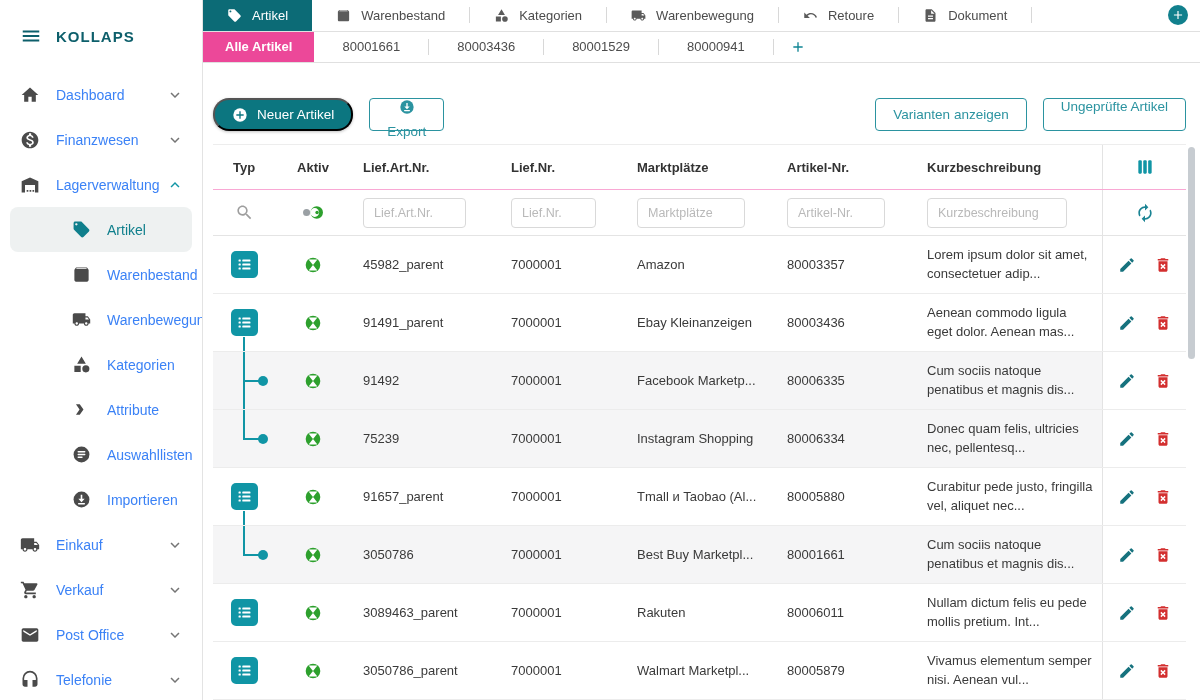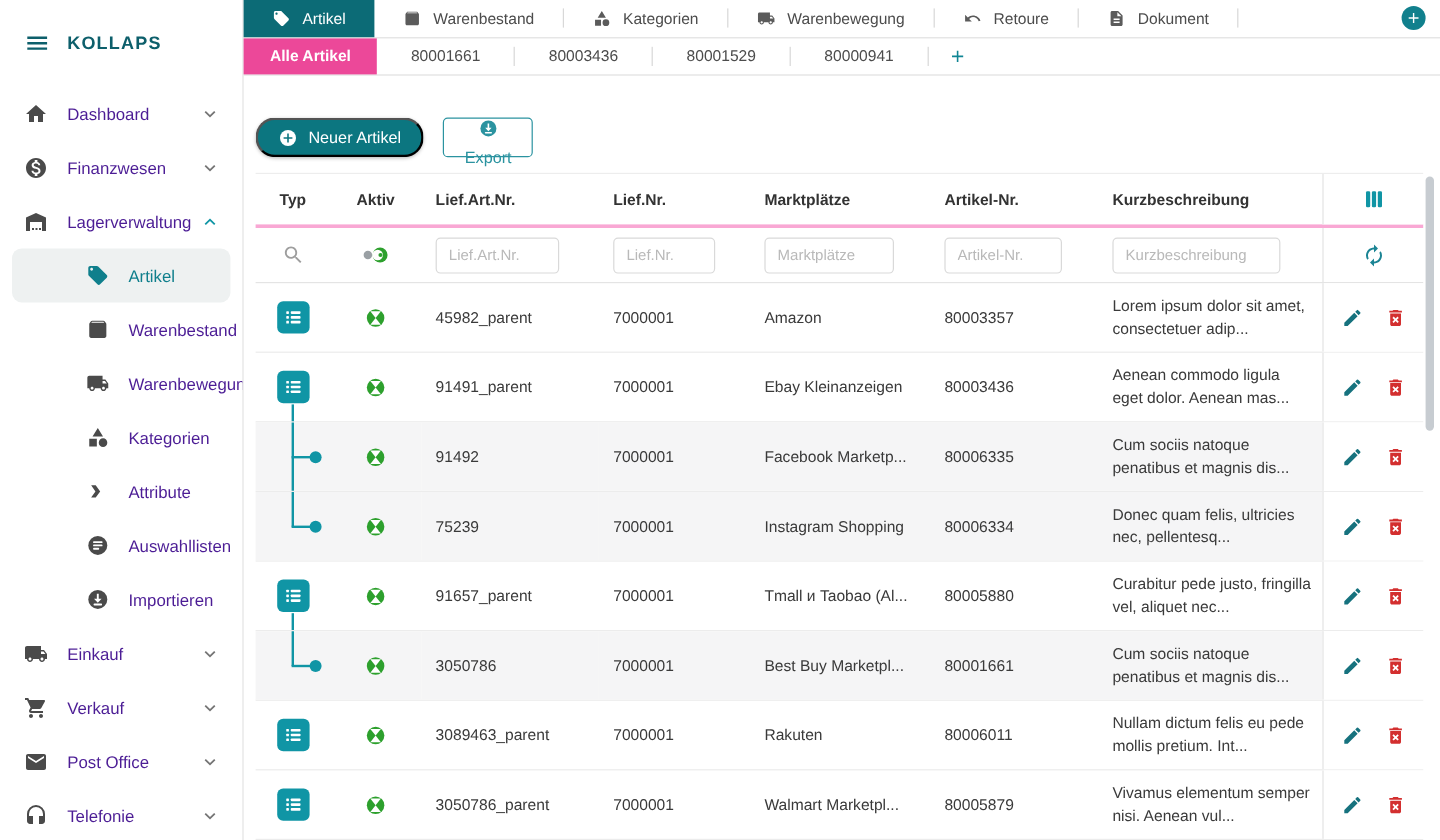--- a/index.html
+++ b/index.html
@@ -9,21 +9,21 @@
 
   
   .sidebar { width:203px; min-width:203px; height:700px; background:#fff;
     border-right:1px solid #e3e3e3; overflow:hidden; }
   .logo-row { height:72px; display:flex; align-items:center; padding-left:20px; gap:14px; }
   .logo-row .burger { width:22px; height:22px; fill:#0d5f6b; cursor:pointer; }
   .logo-text { font-size:15px; font-weight:bold; letter-spacing:1px; color:#0d5f6b; }
   .nav-item { display:flex; align-items:center; height:45px; margin:0 10px;
     padding:0 8px 0 10px; border-radius:8px; cursor:pointer; }
   .nav-item .nico { width:20px; height:20px; fill:#4a4a4a; flex:none; }
-  .nav-item .lbl { flex:1; margin-left:16px; font-size:14px; color:#4c1d95; white-space:nowrap; }
+  .nav-item .lbl { flex:1; margin-left:16px; font-size:14px; color:#3b82f6; white-space:nowrap; }
   .nav-item .chev { width:18px; height:18px; fill:#757575; flex:none; }
   .nav-item .chev.teal { fill:#1095a5; }
   .nav-item.sub { padding-left:62px; }
   .nav-item.sub .nico { width:19px; height:19px; }
   .nav-item.active { background:#eef1f1; }
   .nav-item.active .nico { fill:#0f7f8c; }
   .nav-item.active .lbl { color:#0f7f8c; }
 
   
   .main { flex:1; min-width:0; display:flex; flex-direction:column; }
@@ -54,21 +54,21 @@
   .btn-primary { background:#0c7680; color:#fff; box-shadow:0 1px 3px rgba(0,0,0,.25);border-radius:16px; }
   .btn-outline { background:#fff; border:1px solid #2b93a0; color:#2b93a0; }
   .btn + .btn { margin-left:16px;flex-direction:column; }
   .toolbar-right { margin-left:auto; display:flex; }
   .bicon { width:16px; height:16px; display:flex; }
 
   
   .table { position:relative; margin:13px 14px 0 10px; border-top:1px solid #ededed; }
   .trow { display:grid; grid-template-columns:62px 76px 148px 126px 150px 140px 1fr 84px;
     align-items:center; border-bottom:1px solid #ececec; }
-  .trow.head { height:45px; border-bottom:3px solid #f9a8d4; }
+  .trow.head { height:45px; border-bottom:1px solid #f9a8d4; }
   .trow.filter { height:46px; border-bottom:1px solid #e4e4e4; }
   .trow.data { height:58px; }
   .trow.shaded > .cell { background:#f5f5f6; }
   .cell { height:100%; display:flex; align-items:center; padding-left:12px;
     font-size:13px; color:#3a3a3a; overflow:hidden; }
   .cell.center { justify-content:center; padding-left:0; }
   .cell.actions { border-left:1px solid #e3e3e3; background:#fff !important;
     justify-content:center; gap:18px; padding-left:0; }
   .head .cell { font-weight:bold; font-size:13px; color:#333; }
   .kurz { line-height:1.4; display:block; padding-right:8px; }
@@ -423,20 +423,28 @@
         <span>Neuer Artikel</span>
       </button>
       <button class="btn btn-outline">
         <span class="bicon">
           <svg viewBox="0 0 24 24" width="16" height="16" fill="#2b93a0">
               <use href="#i-import"></use>
             </svg>
         </span>
         <span>Export</span>
       </button>
+      <div class="toolbar-right">
+        <button class="btn btn-outline">
+          <span>Varianten anzeigen</span>
+        </button>
+        <button class="btn btn-outline">
+          <span>Ungeprüfte Artikel</span>
+        </button>
+      </div>
     </div>
 
     <div class="table">
 
       <div class="trow head">
         <div class="cell center">Typ</div>
         <div class="cell center">Aktiv</div>
         <div class="cell">Lief.Art.Nr.</div>
         <div class="cell">Lief.Nr.</div>
         <div class="cell">Marktplätze</div>

